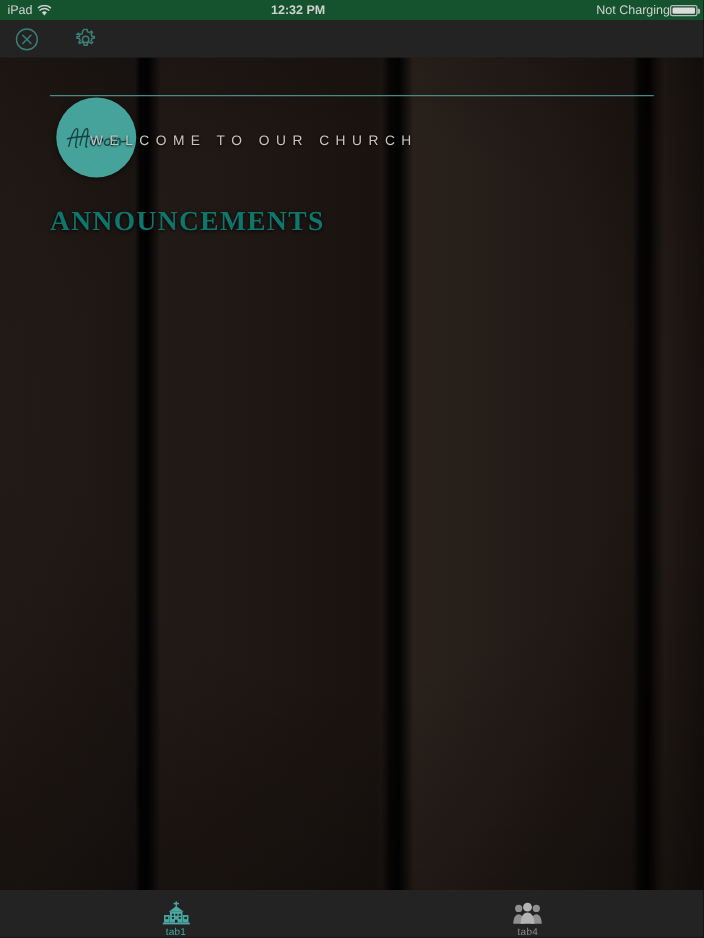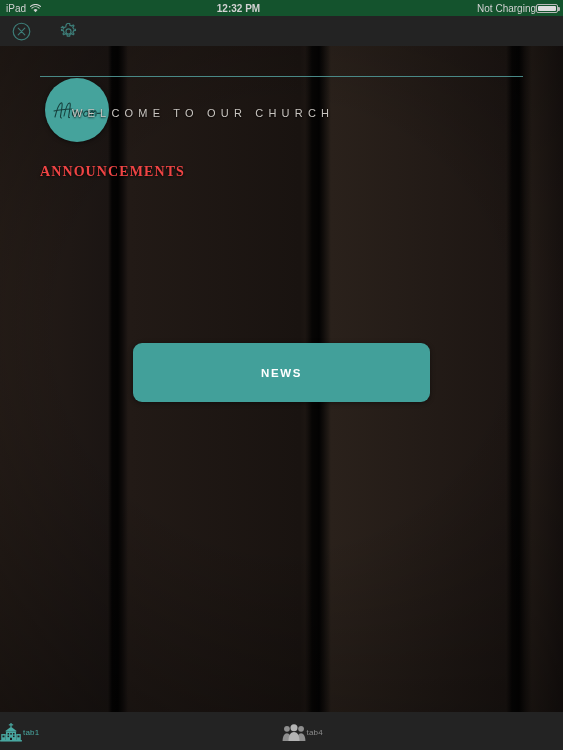--- a/index.html
+++ b/index.html
@@ -137,24 +137,24 @@
     width:483px; height:1px;
     background:#4c8f8d;
     opacity:.95;
     z-index:12;
   }
 
   
   .ann-title {
     position:absolute; left:40px; top:164px;
     font-family:"Liberation Serif", serif;
-    font-size:14px;
+    font-size:22px;
     font-weight:bold;
     letter-spacing:1.1px;
-    color:#ef4444;
+    color:#0f766e;
     text-shadow:0 1px 3px rgba(0,0,0,.9);
     z-index:12;
   }
   .ann-body {
     position:absolute; left:40px; top:203px;
     width:480px;
     font-size:11.5px;
     color:#cfcac5;
     line-height:1.4;
     text-shadow:0 1px 2px rgba(0,0,0,.9);
@@ -179,22 +179,22 @@
 
   
   .tabbar {
     position:absolute; left:0; bottom:0; width:563px; height:38px;
     background:#232323;
     display:flex; align-items:stretch;
     z-index:30;
   }
   .tab {
     flex:1;
-    display:flex; 
-    align-items:center; justify-content:flex-start;
+    display:flex; flex-direction:column;
+    align-items:center; justify-content:flex-end;
     gap:1px;
     cursor:pointer;
     padding-top:2px;
   }
   .tab-icon { height:20px; display:flex; align-items:flex-end; justify-content:center; }
   .tab-icon svg { display:block; }
   .tab-label {
     font-size:8px;
     color:#8a8a8a;
     letter-spacing:.2px;
@@ -267,21 +267,20 @@
         </svg>
       </span>
     </div>
     <div class="welcome">WELCOME TO OUR CHURCH</div>
   </div>
 
   <div class="divider"></div>
 
   <div class="ann-title">ANNOUNCEMENTS</div>
 
-  <div class="news-btn">NEWS</div>
 
   <div class="tabbar">
 
     <div class="tab active">
       <span class="tab-icon">
         <svg width="22" height="19" viewBox="0 0 24 21">
           <g fill="#49a8a1">
             <rect x="11.3" y="0" width="1.4" height="4.4"></rect>
             <rect x="9.6" y="1.4" width="4.8" height="1.3"></rect>
             <path d="M12 4.2 L18.6 9.2 L5.4 9.2 Z"></path>

